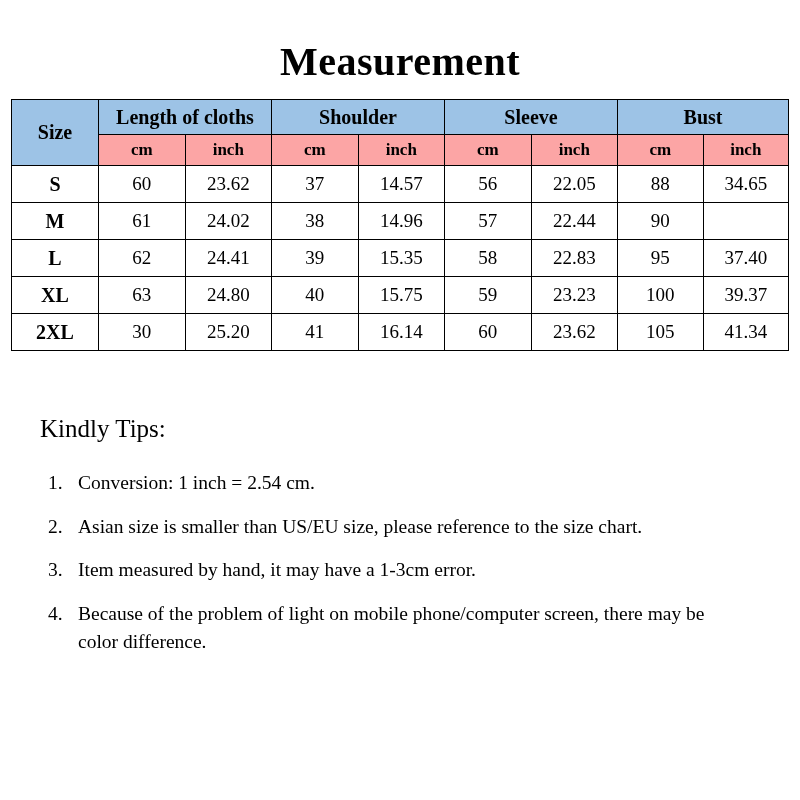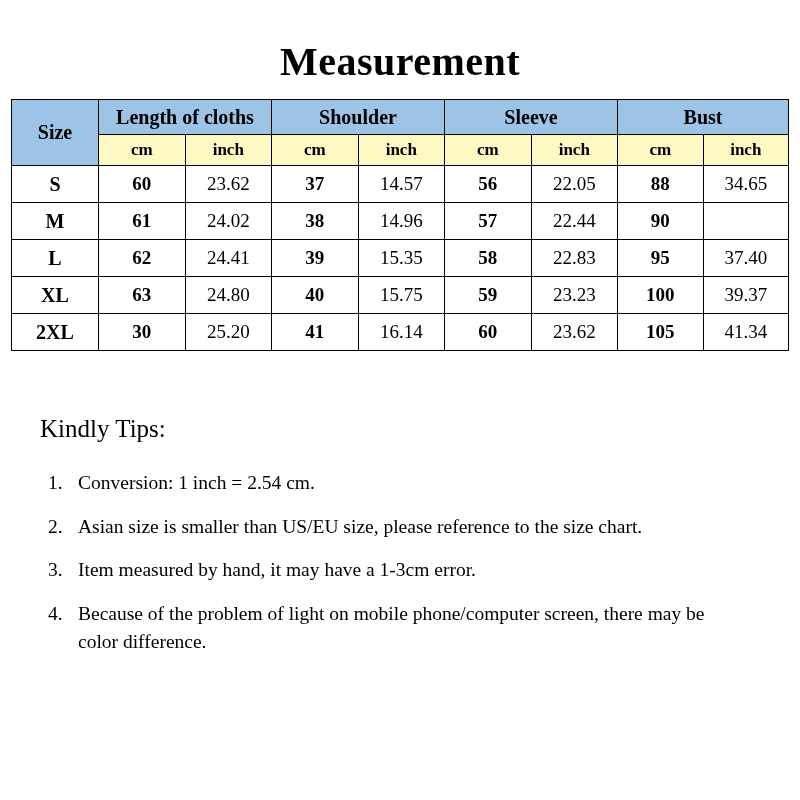--- a/index.html
+++ b/index.html
@@ -44,35 +44,35 @@
     font-family: "Liberation Serif", serif;
     padding: 0;
   }
   .hdr-row th {
     background: #9dc3e6;
     font-weight: bold;
     font-size: 20px;
     height: 34px;
   }
   .unit-row td {
-    background: #fef9c3;
+    background: #fca5a5;
     font-weight: bold;
     font-size: 17px;
     height: 30px;
   }
   .body-row td {
     height: 36px;
     font-size: 19px;
   }
   .body-row td.size-cell {
     font-weight: bold;
     font-size: 20px;
   }
   .body-row td.cm-cell {
-    font-weight: bold;
+    font-weight: normal;
   }
   .body-row td.inch-cell {
     font-weight: normal;
   }
   .tips {
     margin-top: 64px;
     padding-left: 40px;
     padding-right: 40px;
   }
   .tips-title {

